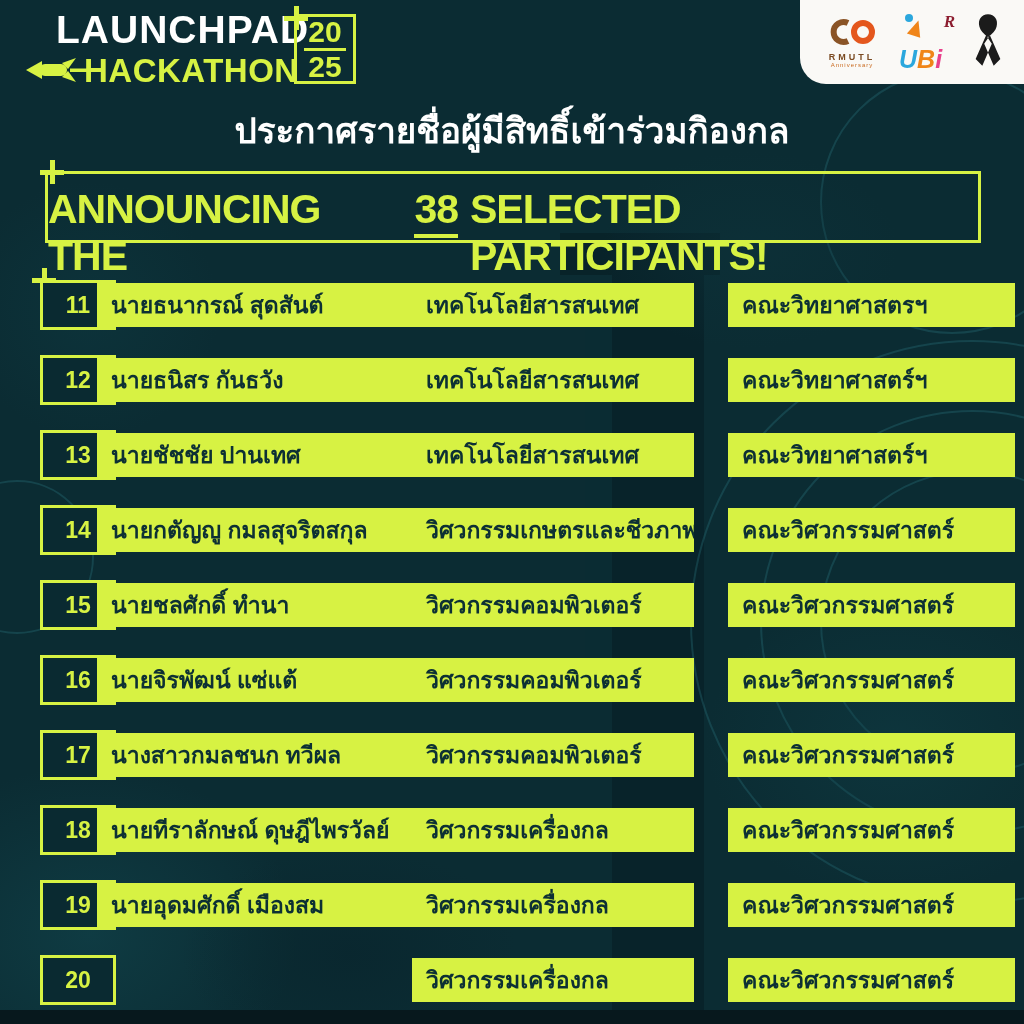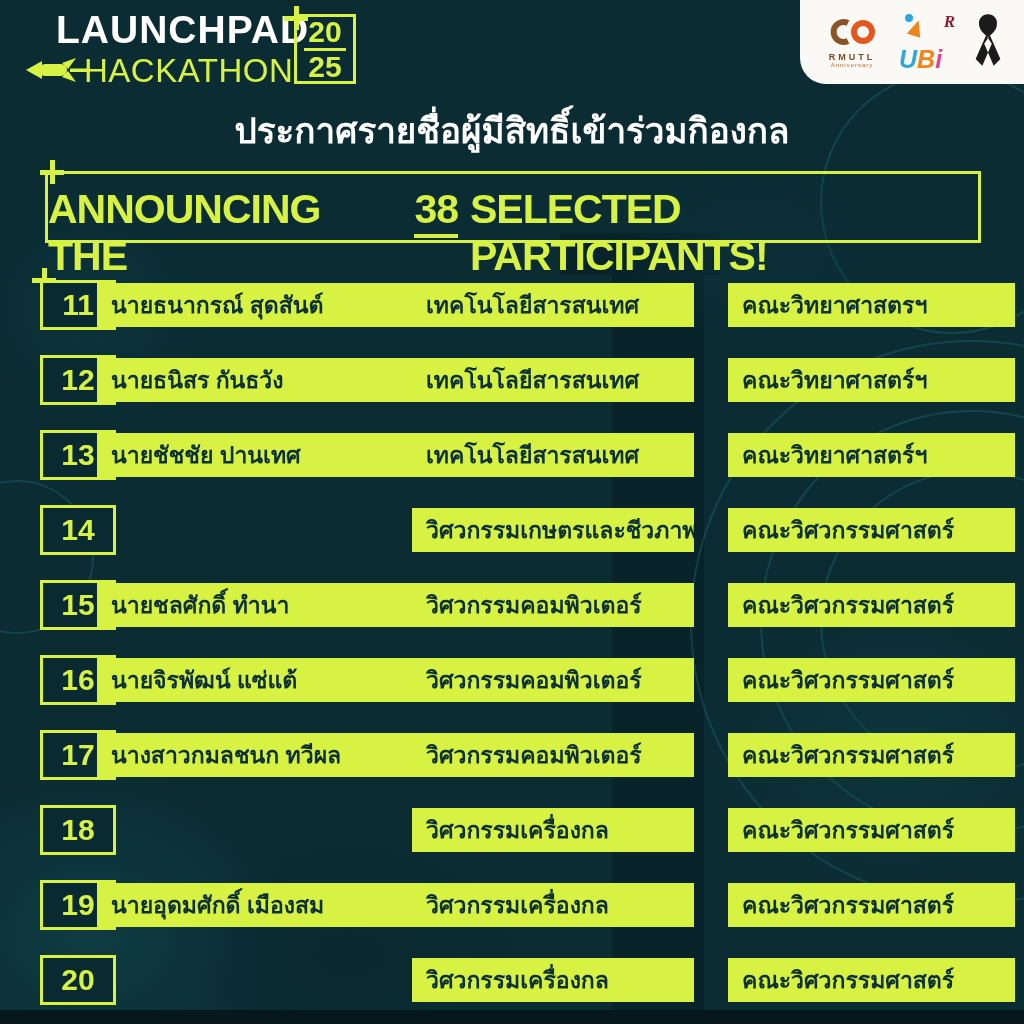--- a/index.html
+++ b/index.html
@@ -34,21 +34,21 @@
   
   .plus{position:absolute;width:24px;height:24px;}
   .plus::before{content:"";position:absolute;left:10px;top:0;width:5px;height:24px;background:var(--accent);}
   .plus::after{content:"";position:absolute;left:0;top:10px;width:24px;height:5px;background:var(--accent);}
 
   
   .logo{position:absolute;left:26px;top:10px;width:350px;height:92px;}
   .logo-title{margin-left:30px;font-size:39px;font-weight:900;color:#fff;letter-spacing:1px;line-height:1;}
   .logo-sub{display:flex;align-items:center;margin-top:5px;}
   .logo-sub svg{display:block;}
-  .logo-subtitle{font-size:33px;font-weight:400;color:var(--accent);letter-spacing:.5px;line-height:1;margin-left:-6px;}
+  .logo-subtitle{font-size:33px;font-weight:700;color:var(--accent);letter-spacing:.5px;line-height:1;margin-left:-6px;}
   .year-box{position:absolute;left:268px;top:4px;width:62px;height:70px;border:3px solid var(--accent);
             display:flex;flex-direction:column;align-items:center;justify-content:center;box-sizing:border-box;}
   .year-box .yr{font-size:30px;font-weight:900;color:var(--accent);line-height:1.05;}
   .year-box .yr-top{border-bottom:3px solid var(--accent);padding:0 4px 1px 4px;}
   .year-plus{left:258px;top:-4px;}
 
   
   .partner-card{position:absolute;left:800px;top:0;width:224px;height:84px;background:var(--card-bg);
                 border-bottom-left-radius:26px;display:flex;align-items:center;justify-content:center;gap:12px;}
   .rmutl{width:70px;text-align:center;line-height:1;}
@@ -69,21 +69,21 @@
           box-sizing:border-box;display:flex;align-items:baseline;justify-content:center;column-gap:12px;
           color:var(--accent);font-weight:800;font-size:41px;letter-spacing:-1px;padding-top:12px;}
   .banner-plus{left:-8px;top:-14px;}
   .banner-number{border-bottom:4px solid var(--accent);padding-bottom:1px;}
 
   
   .table{position:absolute;left:40px;top:280px;width:955px;}
   .row{position:relative;height:50px;margin-bottom:25px;}
   .numbox{position:absolute;left:0;top:0;width:76px;height:50px;border:3px solid var(--accent);box-sizing:border-box;
           background:#0a2a31;display:flex;align-items:center;justify-content:center;
-          color:var(--accent);font-size:30px;font-weight:800;}
+          color:var(--accent);font-size:23px;font-weight:800;}
   .bar{position:absolute;top:3px;height:44px;background:var(--accent);color:var(--bar-text);
        font-weight:700;font-size:23px;line-height:44px;padding-left:14px;box-sizing:border-box;
        white-space:nowrap;overflow:hidden;}
   .col-name{left:57px;width:315px;}
   .col-dept{left:372px;width:282px;}
   .col-fac{left:688px;width:287px;}
   .row .row-plus{display:none;left:-8px;top:-12px;}
   .row:first-child .row-plus{display:block;}
 </style>
 </head>
@@ -178,20 +178,21 @@
       <div class="row">
 
       <div class="numbox">13</div>
       <div class="bar col-name">นายชัชชัย ปานเทศ</div>
       <div class="bar col-dept">เทคโนโลยีสารสนเทศ</div>
       <div class="bar col-fac">คณะวิทยาศาสตร์ฯ</div>
     </div>
       <div class="row">
 
       <div class="numbox">14</div>
+      <div class="bar col-name">นายกตัญญู กมลสุจริตสกุล</div>
       <div class="bar col-dept">วิศวกรรมเกษตรและชีวภาพ</div>
       <div class="bar col-fac">คณะวิศวกรรมศาสตร์</div>
     </div>
       <div class="row">
 
       <div class="numbox">15</div>
       <div class="bar col-name">นายชลศักดิ์ ทำนา</div>
       <div class="bar col-dept">วิศวกรรมคอมพิวเตอร์</div>
       <div class="bar col-fac">คณะวิศวกรรมศาสตร์</div>
     </div>
@@ -205,20 +206,21 @@
       <div class="row">
 
       <div class="numbox">17</div>
       <div class="bar col-name">นางสาวกมลชนก ทวีผล</div>
       <div class="bar col-dept">วิศวกรรมคอมพิวเตอร์</div>
       <div class="bar col-fac">คณะวิศวกรรมศาสตร์</div>
     </div>
       <div class="row">
 
       <div class="numbox">18</div>
+      <div class="bar col-name">นายทีราลักษณ์ ดุษฎีไพรวัลย์</div>
       <div class="bar col-dept">วิศวกรรมเครื่องกล</div>
       <div class="bar col-fac">คณะวิศวกรรมศาสตร์</div>
     </div>
       <div class="row">
 
       <div class="numbox">19</div>
       <div class="bar col-name">นายอุดมศักดิ์ เมืองสม</div>
       <div class="bar col-dept">วิศวกรรมเครื่องกล</div>
       <div class="bar col-fac">คณะวิศวกรรมศาสตร์</div>
     </div>

